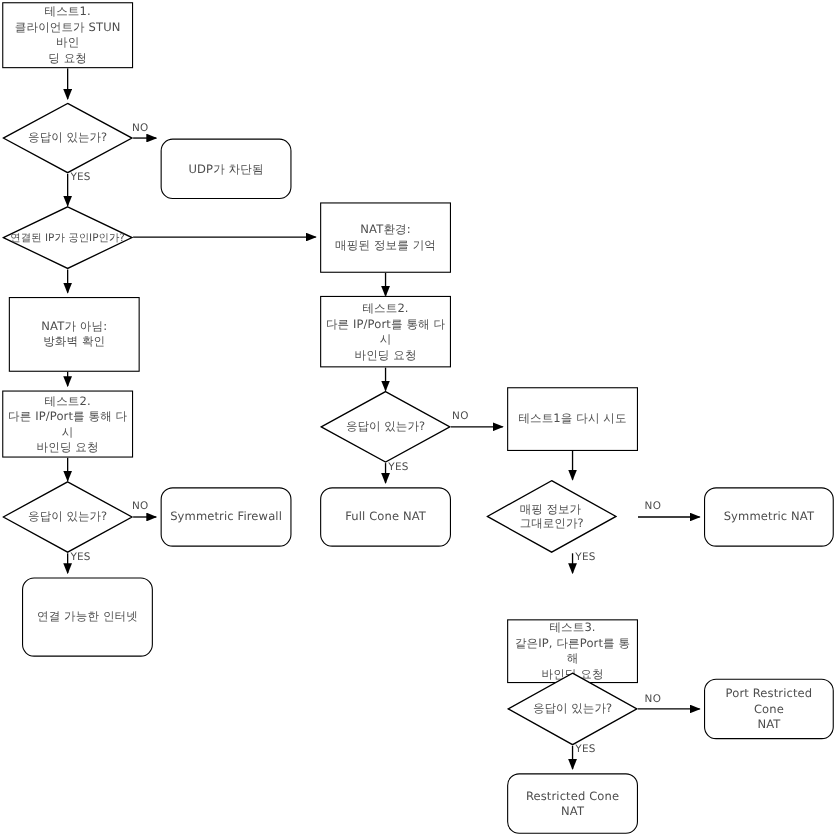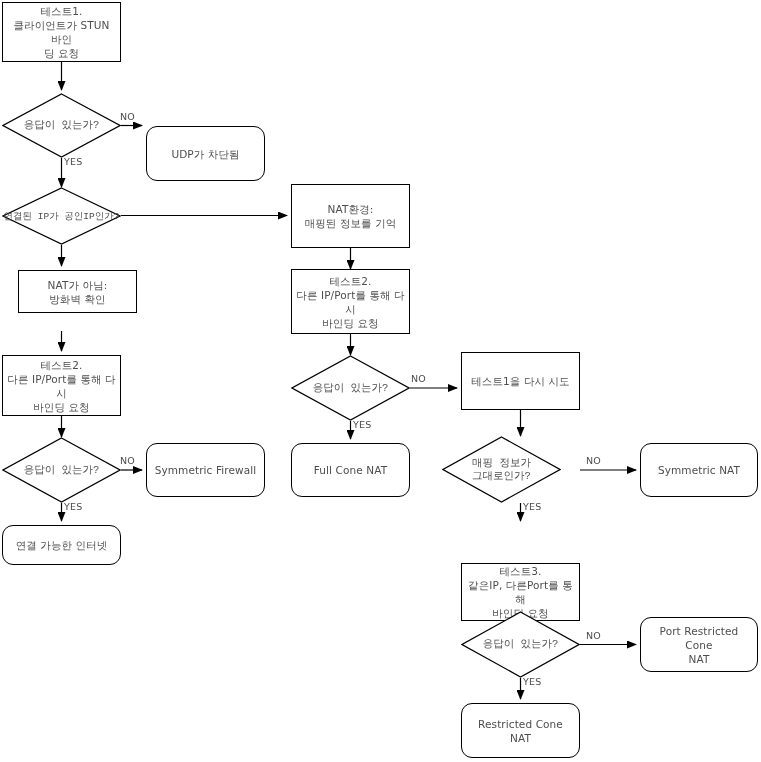--- a/index.html
+++ b/index.html
@@ -43,26 +43,25 @@
     position:absolute;
     box-sizing:border-box;
   }
   .dia svg{position:absolute;left:0;top:0;display:block;}
   .dia .dlabel{
     position:absolute;
     left:0;top:0;right:0;bottom:0;
     display:flex;
     align-items:center;
     justify-content:center;
-    text-align:center;
+    text-align:left;
     color:#4d4d4d;
     font-size:10.5px;
     line-height:13px;
     white-space:pre-line;
-    font-family:Liberation Mono, monospace;
   }
   .edges{
     position:absolute;
     left:0;top:0;
     width:761px;height:762px;
     pointer-events:none;
   }
   .elabel{
     position:absolute;
     color:#4d4d4d;
@@ -149,37 +148,37 @@
 
   <div class="node term" style="left:146px;top:98px;width:119px;height:55px;margin-top:28px;">UDP가 차단됨</div>
 
   <div class="dia" style="left:2px;top:187px;width:119px;height:58px;">
     <svg width="119" height="58" viewBox="0 0 119 58" xmlns="http://www.w3.org/2000/svg">
       <path d="M59.5,1 L118,29 L59.5,57 L1,29 Z" fill="#ffffff" stroke="#000000" stroke-width="1.2"></path>
     </svg>
     <div class="dlabel" style="font-size:9.5px;">연결된 IP가 공인IP인가?</div>
   </div>
 
-  <div class="node proc" style="left:18px;top:270px;width:119px;height:43px;">NAT가 아님:
+  <div class="node proc" style="left:8px;top:270px;width:119px;height:68px;">NAT가 아님:
 방화벽 확인</div>
 
   <div class="node proc" style="left:2px;top:355px;width:119px;height:61px;">테스트2.
 다른 IP/Port를 통해 다시
 바인딩 요청</div>
 
   <div class="dia" style="left:2px;top:437px;width:119px;height:66px;">
     <svg width="119" height="66" viewBox="0 0 119 66" xmlns="http://www.w3.org/2000/svg">
       <path d="M59.5,1 L118,33 L59.5,65 L1,33 Z" fill="#ffffff" stroke="#000000" stroke-width="1.2"></path>
     </svg>
     <div class="dlabel">응답이 있는가?</div>
   </div>
 
   <div class="node term" style="left:146px;top:443px;width:119px;height:54px;">Symmetric Firewall</div>
 
-  <div class="node term" style="left:2px;top:525px;width:119px;height:40px;">연결 가능한 인터넷</div>
+  <div class="node term" style="left:20px;top:525px;width:119px;height:72px;">연결 가능한 인터넷</div>
 
   <div class="node proc" style="left:291px;top:184px;width:119px;height:64px;">NAT환경:
 매핑된 정보를 기억</div>
 
   <div class="node proc" style="left:291px;top:269px;width:119px;height:65px;">테스트2.
 다른 IP/Port를 통해 다시
 바인딩 요청</div>
 
   <div class="dia" style="left:291px;top:355px;width:119px;height:66px;">
     <svg width="119" height="66" viewBox="0 0 119 66" xmlns="http://www.w3.org/2000/svg">

